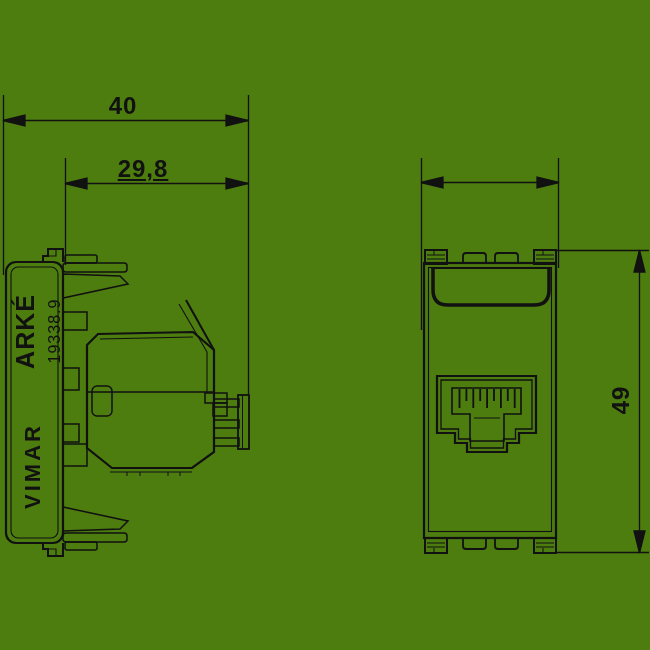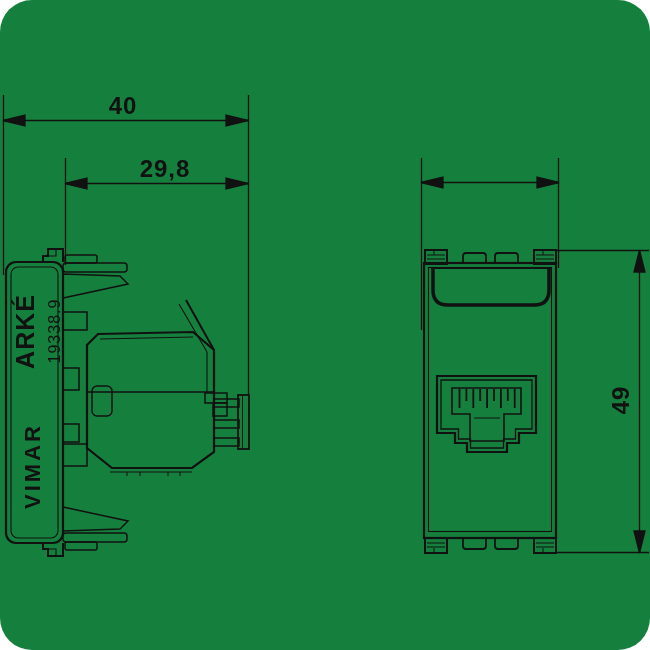--- a/index.html
+++ b/index.html
@@ -1,18 +1,18 @@
 <!DOCTYPE html>
 <html><head>
 <meta charset="utf-8">
 <style>
   html,body{margin:0;padding:0;background:#fff;}
   #canvas{
-    position:relative;width:650px;height:650px;background:#15803d;
-    font-family:"Liberation Sans",sans-serif;color:#111;overflow:hidden;border-radius:32px;
+    position:relative;width:650px;height:650px;background:#4d7c0f;
+    font-family:"Liberation Sans",sans-serif;color:#111;overflow:hidden;
   }
   #drawing{position:absolute;left:0;top:0;}
   .dim-label{
     position:absolute;font-weight:bold;font-size:24px;letter-spacing:1px;
     text-align:center;white-space:nowrap;color:#111;
   }
   .rot{transform:rotate(-90deg);transform-origin:center center;}
   .marking{
     position:absolute;text-align:center;white-space:nowrap;color:#111;
     transform:rotate(-90deg);transform-origin:center center;
@@ -125,21 +125,21 @@
       <path d="M441,380 H532 V429 H515.5 V439 H503.5 V448 H470.5 V439 H458.5 V429 H441 Z" stroke-width="1.3"></path>
       <path d="M452,388 H521 V414 H504 V441 H470 V414 H452 Z" stroke-width="1.6"></path>
       <path d="M474,418 H500" stroke-width="1"></path>
 
       <path d="M459.5,389 v19 M466.4,389 v12 M473.3,389 v19 M480.2,389 v12 M487.1,389 v19 M494,389 v12 M500.9,389 v19 M507.8,389 v12 M514.7,389 v19" stroke-width="1.8"></path>
     </g>
   </svg>
 
   <div class="dim-label" style="left:83px;top:92px;width:80px;">40</div>
 
-  <div class="dim-label" style="left:115px;top:155px;width:100px;">29,8</div>
+  <div class="dim-label" style="left:93px;top:155px;width:100px;text-decoration:underline;">29,8</div>
 
 
   <div class="dim-label rot" style="left:591px;top:386px;width:60px;">49</div>
 
   <div class="marking series" style="left:-20px;top:317px;">ARKÉ</div>
 
   <div class="marking partnum" style="left:10px;top:322px;">19338.9</div>
 
   <div class="marking brand" style="left:-12px;top:453px;">VIMAR</div>
 </div>

